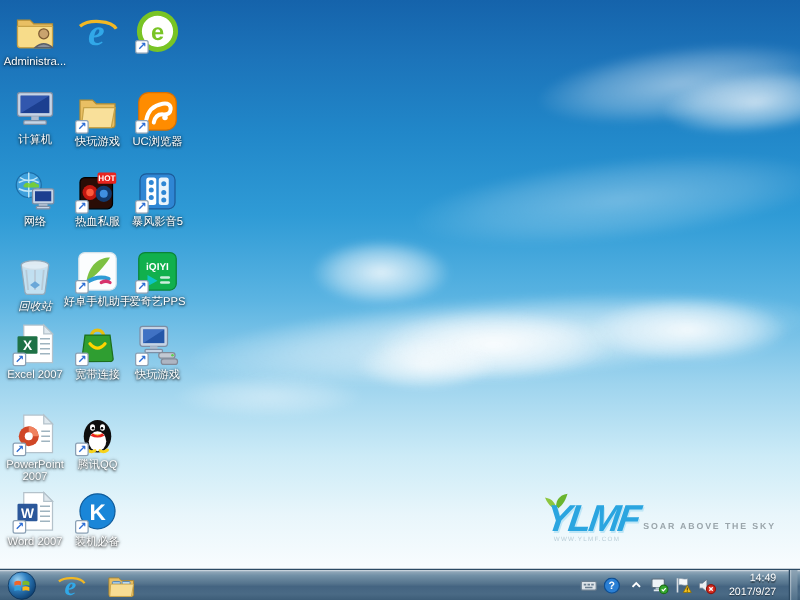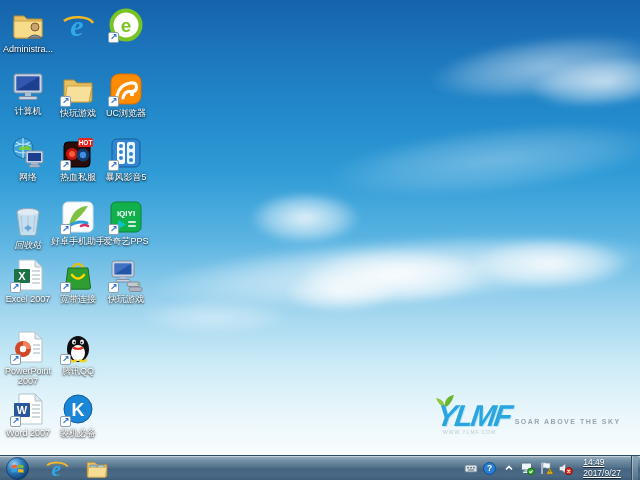--- a/index.html
+++ b/index.html
@@ -54,22 +54,22 @@
   .taskbar { position:absolute; left:0; bottom:0; width:640px; height:25px;
     background: linear-gradient(180deg, #9db1c0 0%, #7391a7 18%, #55748d 45%, #446481 55%, #4a6a85 80%, #3d5d78 100%);
     border-top:1px solid #2c4a63; box-shadow: inset 0 1px 0 rgba(255,255,255,.45);
     display:flex; align-items:center; }
   .start-btn { width:34px; height:25px; display:flex; align-items:center; justify-content:center; cursor:pointer; }
   .task-icons { display:flex; align-items:center; gap:10px; margin-left:8px; }
   .task-icon { width:30px; height:23px; display:flex; align-items:center; justify-content:center; cursor:pointer; }
 
   .tray { margin-left:auto; display:flex; align-items:center; gap:4px; padding-right:2px; height:25px; }
   .tray-icon { width:15px; height:15px; display:flex; align-items:center; justify-content:center; cursor:pointer; }
-  .tray-clock { text-align:left; color:#fff; font-size:8.5px; line-height:1.25;
-    padding:0 5px 0 6px; text-shadow:0 1px 1px rgba(0,0,0,.6); cursor:pointer;text-decoration:underline; }
+  .tray-clock { text-align:right; color:#fff; font-size:8.5px; line-height:1.25;
+    padding:0 5px 0 6px; text-shadow:0 1px 1px rgba(0,0,0,.6); cursor:pointer; }
   .show-desktop { width:7px; height:25px; margin-left:1px;
     border-left:1px solid #2c4a63; box-shadow: inset 1px 0 0 rgba(255,255,255,.35);
     background: linear-gradient(180deg,#8ea4b5,#4f6f89); cursor:pointer; }
 </style>
 </head>
 <body>
 
 <div class="screen">
 
   <div class="cloud c1"></div>

